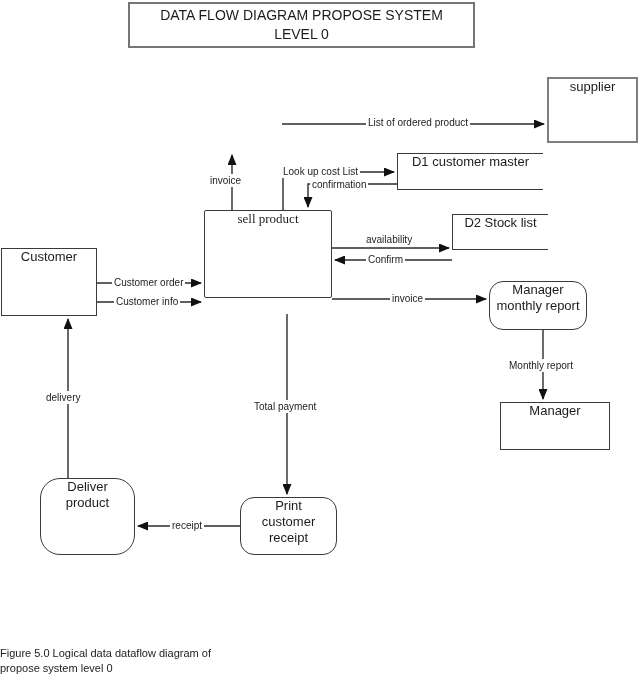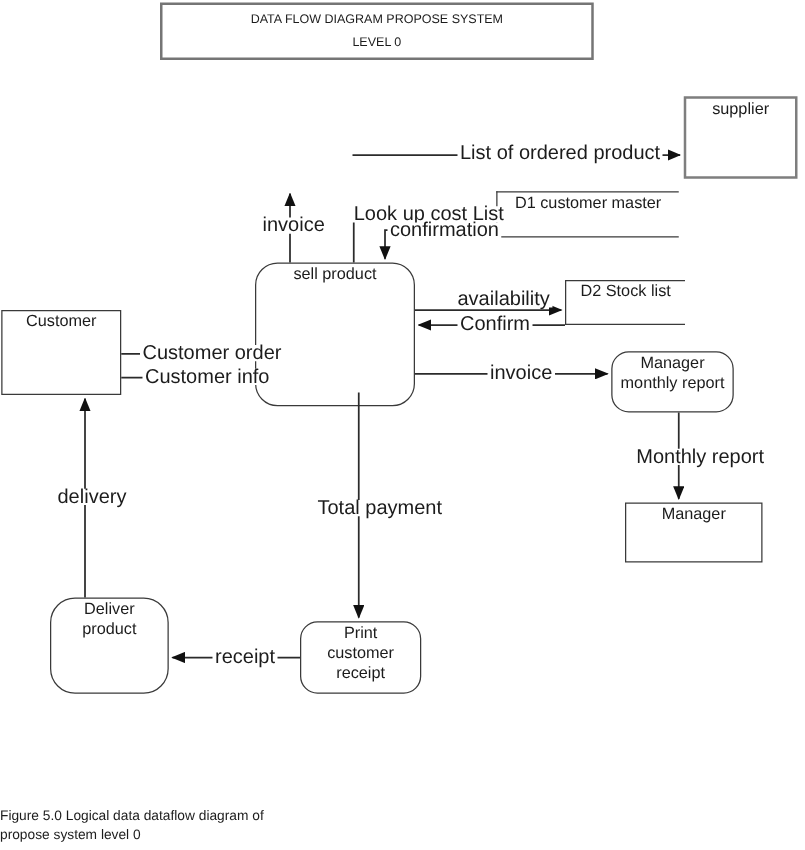--- a/index.html
+++ b/index.html
@@ -23,60 +23,60 @@
     background: #ffffff;
   }
   
   #title-box {
     position: absolute;
     left: 128px; top: 2px; width: 347px; height: 46px;
     border: 2px solid #757575;
     box-sizing: border-box;
     display: flex; flex-direction: column;
     align-items: center; justify-content: center;
-    font-size: 10px; line-height: 19px;
+    font-size: 14px; line-height: 19px;
     text-align: center;
     background: #ffffff;
   }
   
   .process { border: 1.5px solid #3a3a3a; }
   #node-generate-order        { left: 189px; top: 106px; width: 93px;  height: 46px;  border-radius: 14px; }
-  #node-sell-product          { left: 204px; top: 210px; width: 128px; height: 115px; border-radius: 18px; }
+  #node-sell-product          { left: 204px; top: 210px; width: 128px; height: 88px; border-radius: 2px; font-family: Liberation Serif, serif; }
   #node-generate-monthly-report { left: 489px; top: 281px; width: 98px; height: 49px; border-radius: 14px; }
   #node-deliver-product       { left: 40px;  top: 478px; width: 95px;  height: 77px;  border-radius: 20px; padding: 0 8px; }
   #node-print-customer-receipt{ left: 240px; top: 497px; width: 97px;  height: 58px;  border-radius: 14px; padding: 0 14px; }
   
   .external { border: 1.5px solid #3a3a3a; }
   #node-supplier { left: 547px; top: 77px;  width: 91px; height: 66px; border: 2px solid #7e7e7e; }
   #node-customer { left: 1px;   top: 248px; width: 96px; height: 68px; }
   #node-manager  { left: 500px; top: 402px; width: 110px; height: 48px; }
   
   .datastore {
     border-top: 1.4px solid #3a3a3a;
     border-bottom: 1.4px solid #3a3a3a;
     border-left: 1.4px solid #3a3a3a;
     border-right: none;
   }
   #node-d1-customer-master { left: 397px; top: 153px; width: 146px; height: 37px; }
-  #node-d2-stock-list      { left: 452px; top: 224px; width: 96px;  height: 36px; }
+  #node-d2-stock-list      { left: 452px; top: 214px; width: 96px;  height: 36px; }
   
   #flows-svg {
     position: absolute; left: 0; top: 0;
     width: 644px; height: 680px;
     pointer-events: none;
   }
   #flows-svg path.flow {
     fill: none;
     stroke: #2b2b2b;
     stroke-width: 1.4;
   }
   
   .flow-label {
     position: absolute;
-    font-size: 16px;
+    font-size: 10px;
     line-height: 13px;
     white-space: nowrap;
     background: #ffffff;
     padding: 0 2px;
   }
   
   #caption {
     position: absolute;
     left: 0; top: 646px; width: 644px;
     text-align: left;

